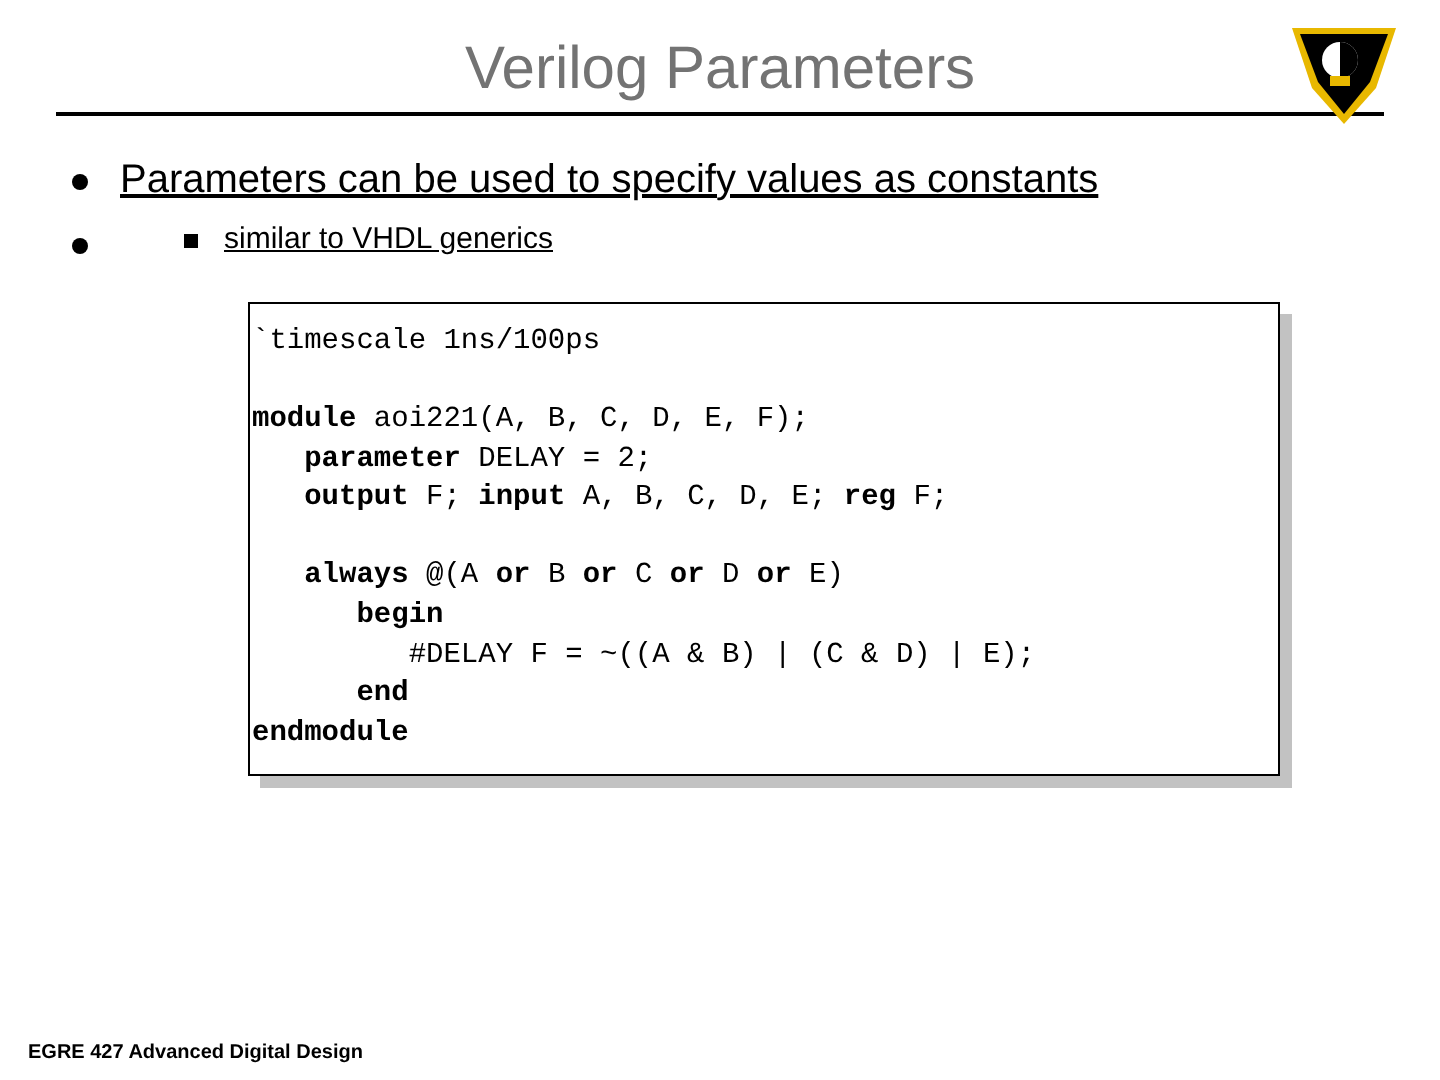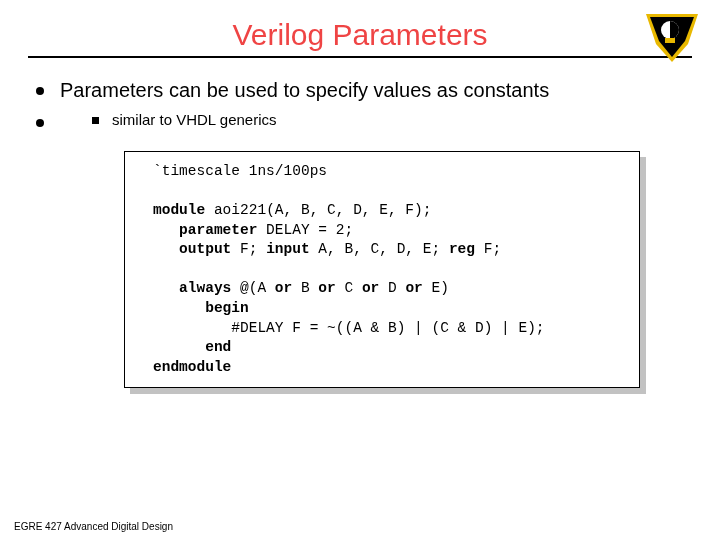--- a/index.html
+++ b/index.html
@@ -20,21 +20,21 @@
   .title-row {
     display: flex;
     align-items: flex-start;
     justify-content: center;
     position: relative;
     margin-bottom: 2px;
   }
   .title {
     font-size: 30px;
     font-weight: 400;
-    color: #ef4444;
+    color: #737373;
     text-align: center;
     flex: 1;
   }
   .logo {
     position: absolute;
     right: -6px;
     top: -4px;
     width: 52px;
     height: 48px;
   }
@@ -47,20 +47,21 @@
     list-style: none;
     padding-left: 4px;
   }
   .bullets > li {
     position: relative;
     padding-left: 28px;
     font-size: 20px;
     line-height: 1.28;
     color: #000;
     margin-bottom: 2px;
+    text-decoration: underline;
   }
   .bullets > li::before {
     content: "";
     position: absolute;
     left: 4px;
     top: 9px;
     width: 8px;
     height: 8px;
     background: #000;
     border-radius: 50%;
@@ -96,34 +97,35 @@
     top: 6px;
     left: 6px;
     width: 100%;
     height: 100%;
     background: #c2c2c2;
   }
   .code-box {
     position: relative;
     background: #ffffff;
     border: 1.5px solid #000;
-    padding: 10px 14px 10px 28px;
+    padding: 10px 14px 10px 1px;
     font-family: "Courier New", monospace;
     font-size: 14.5px;
     line-height: 1.35;
     white-space: pre;
     color: #000;
   }
   .code-box .kw { font-weight: bold; }
   .footer {
     position: absolute;
     left: 14px;
     bottom: 8px;
     font-size: 10px;
     color: #000;
+    font-weight: bold;
   }
 </style>
 </head>
 <body>
 
 <div class="slide">
   <div class="title-row">
     <div class="title">Verilog Parameters</div>
     <div class="logo">
       <svg viewBox="0 0 52 48" width="52" height="48">

